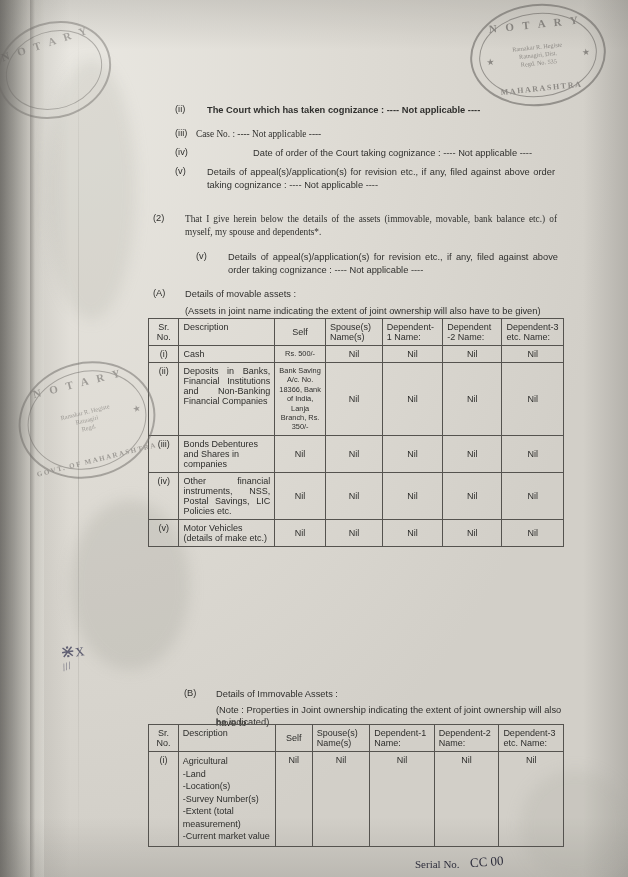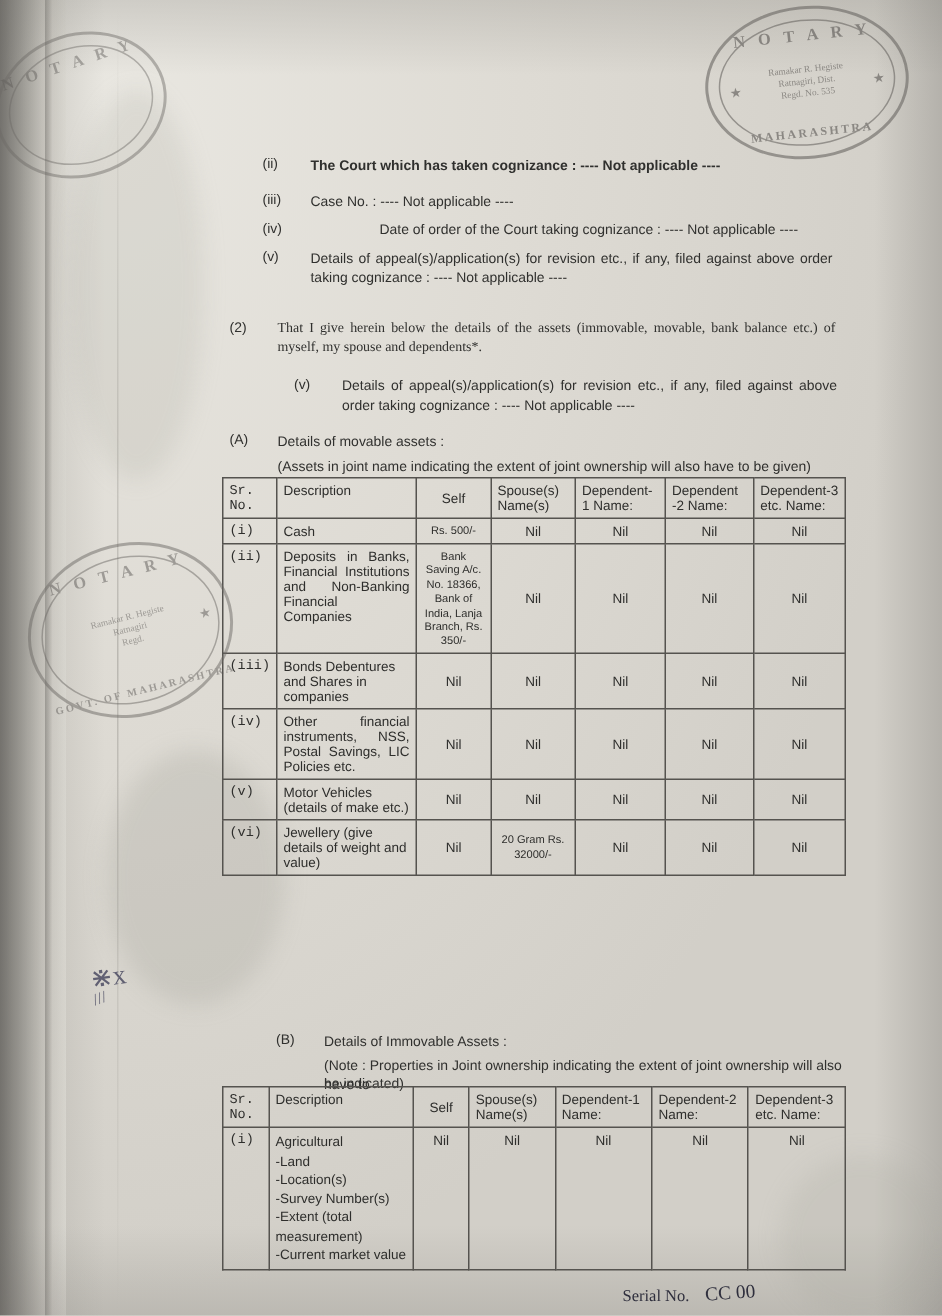--- a/index.html
+++ b/index.html
@@ -45,21 +45,21 @@
   
   table{border-collapse:collapse;position:absolute;font-size:9px;color:#2e2e2c;}
   table td,table th{
     border:1px solid #55534f;
     padding:3px 4px;
     vertical-align:top;
     font-weight:normal;
     text-align:left;
   }
   td.c{text-align:center;vertical-align:middle;}
-  td.sr{text-align:left;width:26px;font-family:Liberation Mono, monospace;}
+  td.sr{text-align:center;width:26px;}
   .jf{text-align:justify;}
   .small{font-size:7.4px;line-height:9.4px;}
 
   
   .stamp{
     position:absolute;border-radius:50%;
     border:2px solid #6d6a66;
     color:#5d5a57;
     opacity:.62;
     display:flex;align-items:center;justify-content:center;
@@ -95,21 +95,21 @@
 <div class="blot" style="left:46px;top:60px;width:90px;height:260px;background:rgba(160,158,152,.18);"></div>
 <div class="blot" style="left:520px;top:770px;width:110px;height:110px;background:rgba(165,163,157,.20);"></div>
 <div class="fold" style="left:78px;top:0;"></div>
 
 <div class="content">
 
   <div class="num" style="left:175px;top:104px;">(ii)</div>
   <div class="txt" style="left:207px;top:104px;width:340px;font-weight:bold;">The Court which has taken cognizance : ---- Not applicable ----</div>
 
   <div class="num" style="left:175px;top:128px;">(iii)</div>
-  <div class="txt" style="left:207px;top:128px;width:340px;">Case No. : ---- Not applicable ----</div>
+  <div class="txt" style="left:196px;top:128px;width:340px;font-family:Liberation Serif, serif;">Case No. : ---- Not applicable ----</div>
 
   <div class="num" style="left:175px;top:147px;">(iv)</div>
   <div class="txt" style="left:207px;top:147px;width:360px;padding-left:46px;">Date of order of the Court taking cognizance : ---- Not applicable ----</div>
 
   <div class="num" style="left:175px;top:166px;">(v)</div>
   <div class="txt jf" style="left:207px;top:166px;width:348px;">Details of appeal(s)/application(s) for revision etc., if any, filed against above order taking cognizance : ---- Not applicable ----</div>
 
   <div class="num" style="left:153px;top:213px;">(2)</div>
   <div class="txt jf" style="left:185px;top:213px;width:372px;font-family:Liberation Serif, serif;">That I give herein below the details of the assets (immovable, movable, bank balance etc.) of myself, my spouse and dependents*.</div>
 
@@ -175,29 +175,20 @@
     <tr style="height:26px;">
       <td class="sr">(v)</td>
       <td>Motor Vehicles (details of make etc.)</td>
       <td class="c">Nil</td>
       <td class="c">Nil</td>
       <td class="c">Nil</td>
       <td class="c">Nil</td>
       <td class="c">Nil</td>
     </tr>
 
-    <tr style="height:26px;">
-      <td class="sr">(vi)</td>
-      <td>Jewellery (give details of weight and value)</td>
-      <td class="c">Nil</td>
-      <td class="c small">20 Gram Rs. 32000/-</td>
-      <td class="c">Nil</td>
-      <td class="c">Nil</td>
-      <td class="c">Nil</td>
-    </tr>
 
   </tbody>
     </table>
 
   <div class="num" style="left:184px;top:688px;">(B)</div>
   <div class="txt" style="left:216px;top:704px;width:350px;">(Note : Properties in Joint ownership indicating the extent of joint ownership will also have to</div>
   <div class="txt" style="left:216px;top:688px;width:320px;">Details of Immovable Assets :</div>
   <div class="txt" style="left:216px;top:716px;width:200px;">be indicated)</div>
 
   <table style="left:148px;top:724px;width:416px;">

